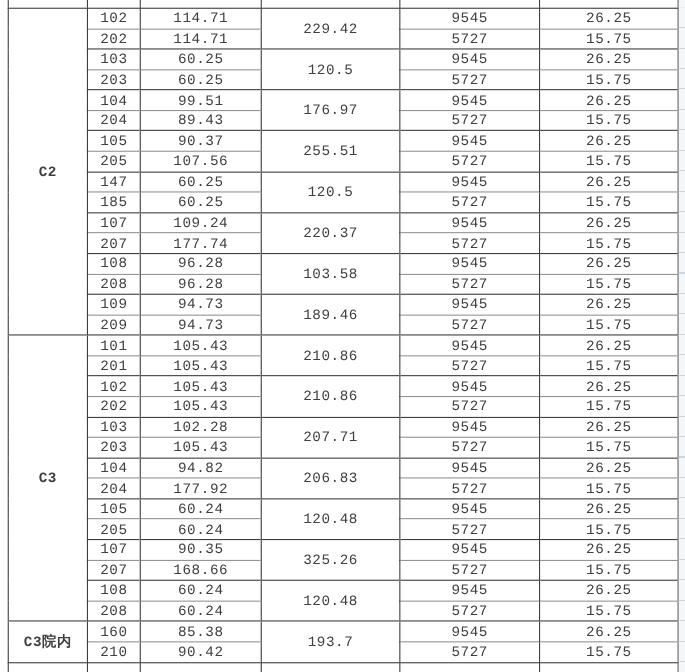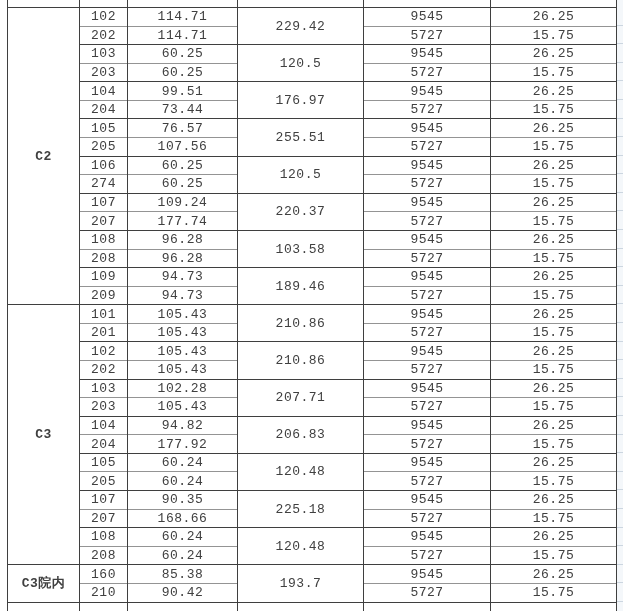--- a/index.html
+++ b/index.html
@@ -90,46 +90,46 @@
       </tr>
       <tr class="rb">
         <td>104</td>
         <td>99.51</td>
         <td rowspan="2">176.97</td>
         <td>9545</td>
         <td>26.25</td>
       </tr>
       <tr class="ri">
         <td>204</td>
-        <td>73.44</td>
+        <td>89.43</td>
         <td>5727</td>
         <td>15.75</td>
       </tr>
       <tr class="rb">
         <td>105</td>
-        <td>76.57</td>
+        <td>90.37</td>
         <td rowspan="2">255.51</td>
         <td>9545</td>
         <td>26.25</td>
       </tr>
       <tr class="ri">
         <td>205</td>
         <td>107.56</td>
         <td>5727</td>
         <td>15.75</td>
       </tr>
       <tr class="rb">
-        <td>106</td>
+        <td>147</td>
         <td>60.25</td>
         <td rowspan="2">120.5</td>
         <td>9545</td>
         <td>26.25</td>
       </tr>
       <tr class="ri">
-        <td>274</td>
+        <td>185</td>
         <td>60.25</td>
         <td>5727</td>
         <td>15.75</td>
       </tr>
       <tr class="rb">
         <td>107</td>
         <td>109.24</td>
         <td rowspan="2">220.37</td>
         <td>9545</td>
         <td>26.25</td>
@@ -229,21 +229,21 @@
       </tr>
       <tr class="ri">
         <td>205</td>
         <td>60.24</td>
         <td>5727</td>
         <td>15.75</td>
       </tr>
       <tr class="rb">
         <td>107</td>
         <td>90.35</td>
-        <td rowspan="2">225.18</td>
+        <td rowspan="2">325.26</td>
         <td>9545</td>
         <td>26.25</td>
       </tr>
       <tr class="ri">
         <td>207</td>
         <td>168.66</td>
         <td>5727</td>
         <td>15.75</td>
       </tr>
       <tr class="rb">

